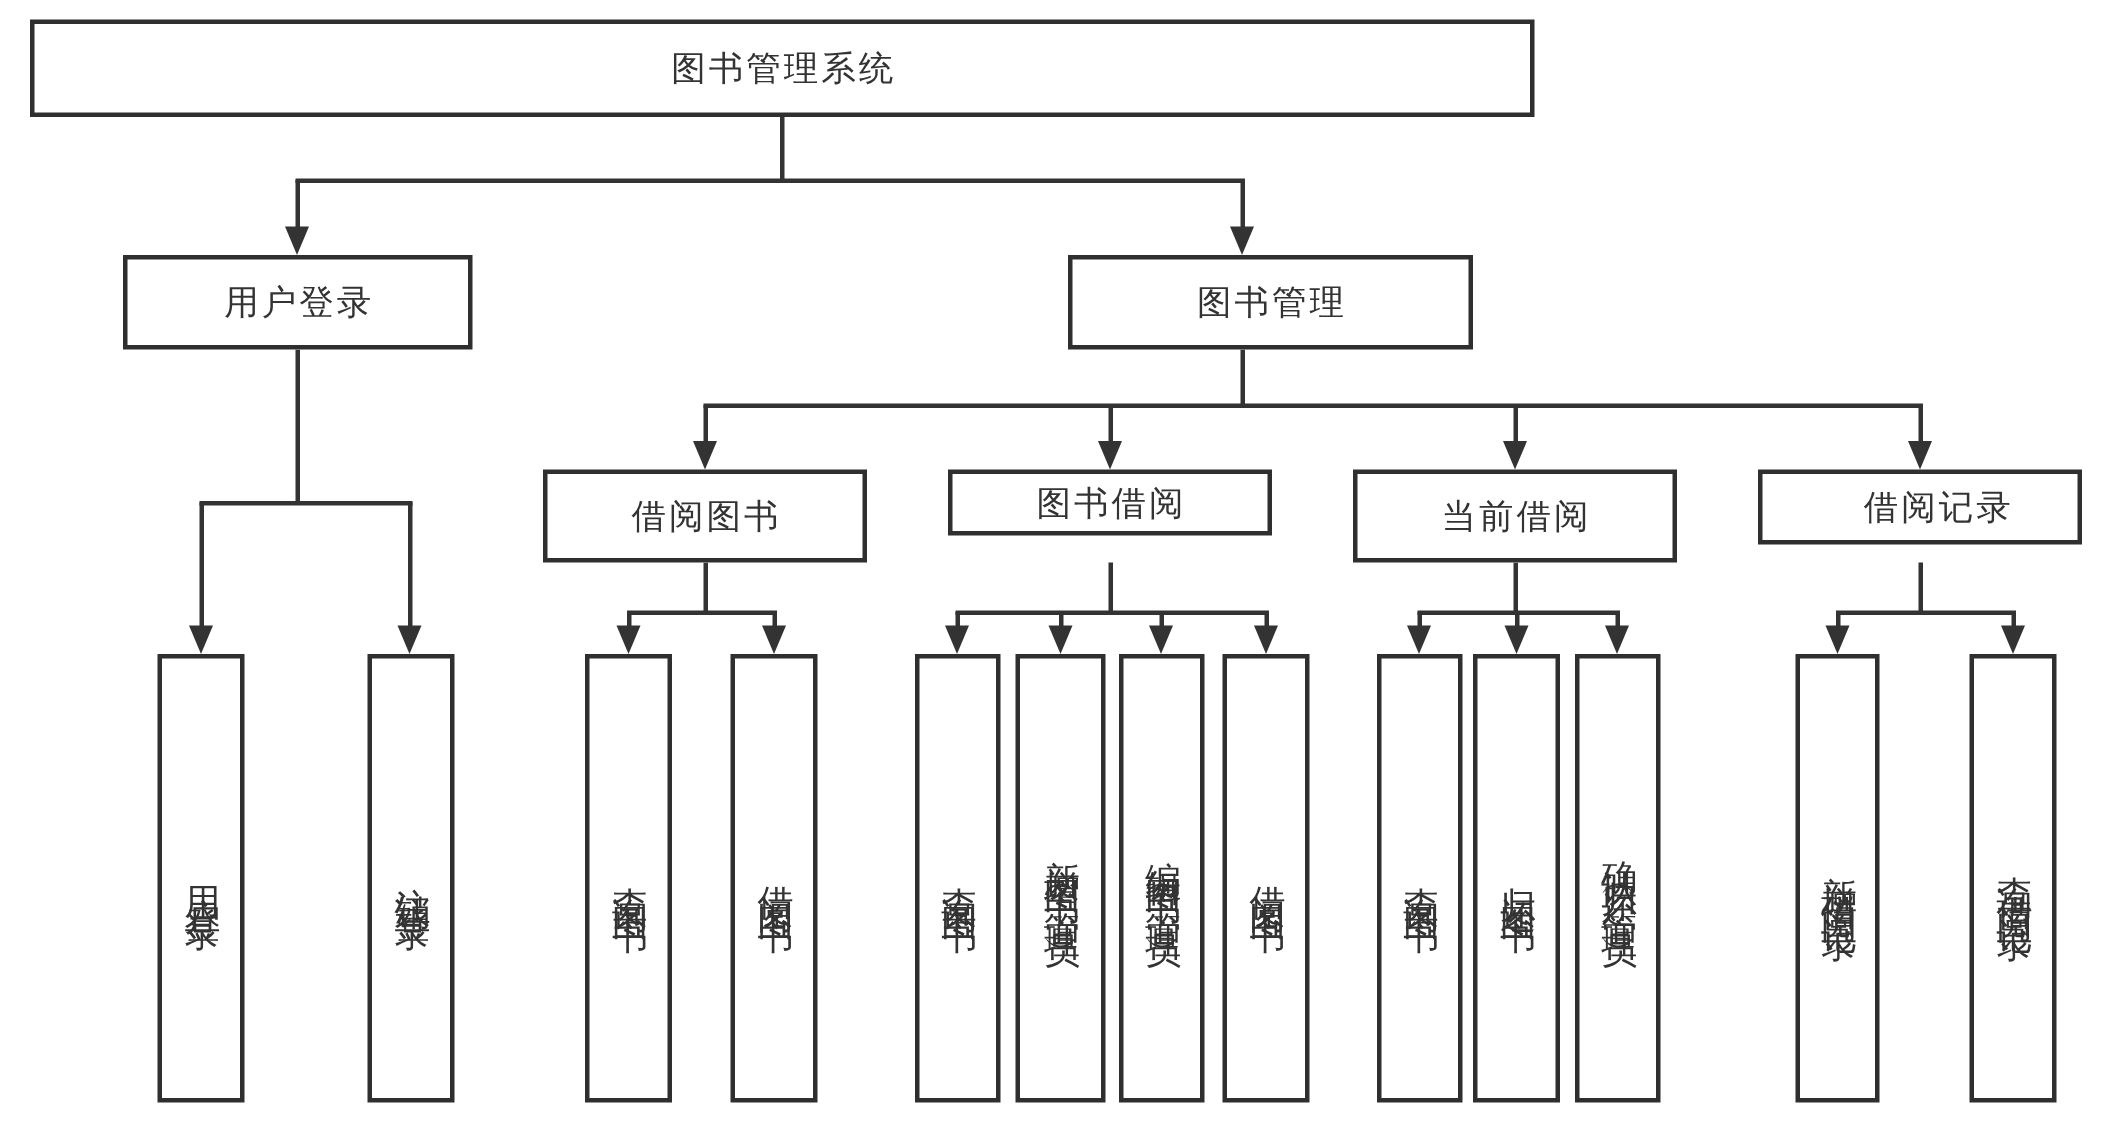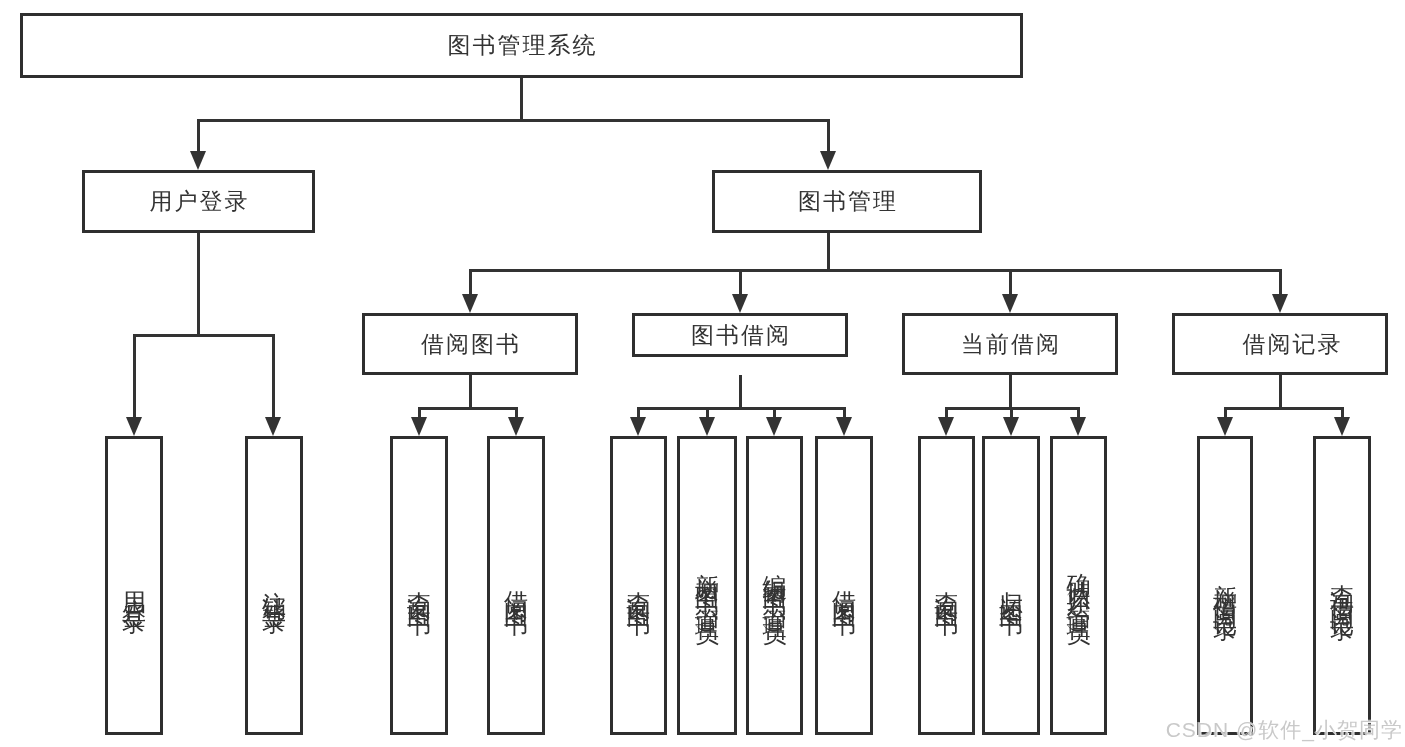--- a/index.html
+++ b/index.html
@@ -67,40 +67,39 @@
     color: var(--watermark-color);
     text-shadow: 1px 1px 0 rgba(255,255,255,0.9), -1px -1px 0 rgba(255,255,255,0.6);
     z-index: 5;
     white-space: nowrap;
   }
 </style>
 </head>
 <body>
 
 <div class="stage" id="diagram">
-  <div class="watermark">CSDN @软件_小贺同学</div>
 <div class="node h" style="left: 20px; top: 13px; width: 1003px; height: 65px;">
       <span class="label">图书管理系统</span>
     </div>
     <div class="node h" style="left: 82px; top: 170px; width: 233px; height: 63px;">
       <span class="label">用户登录</span>
     </div>
     <div class="node h" style="left: 712px; top: 170px; width: 270px; height: 63px;">
       <span class="label">图书管理</span>
     </div>
     <div class="node h" style="left: 362px; top: 313px; width: 216px; height: 62px;">
       <span class="label">借阅图书</span>
     </div>
     <div class="node h" style="left: 632px; top: 313px; width: 216px; height: 44px;">
       <span class="label">图书借阅</span>
     </div>
     <div class="node h" style="left: 902px; top: 313px; width: 216px; height: 62px;">
       <span class="label">当前借阅</span>
     </div>
-    <div class="node h" style="left: 1172px; top: 313px; width: 216px; height: 62px; padding-left: 23px;">
+    <div class="node h" style="left: 1172px; top: 313px; width: 216px; height: 50px; padding-left: 23px;">
       <span class="label">借阅记录</span>
     </div>
     <div class="node v" style="left: 105px; top: 436px; width: 58px; height: 299px;">
       <span class="label">用户登录</span>
     </div>
     <div class="node v" style="left: 245px; top: 436px; width: 58px; height: 299px;">
       <span class="label">注销登录</span>
     </div>
     <div class="node v" style="left: 390px; top: 436px; width: 58px; height: 299px;">
       <span class="label">查询图书</span>

